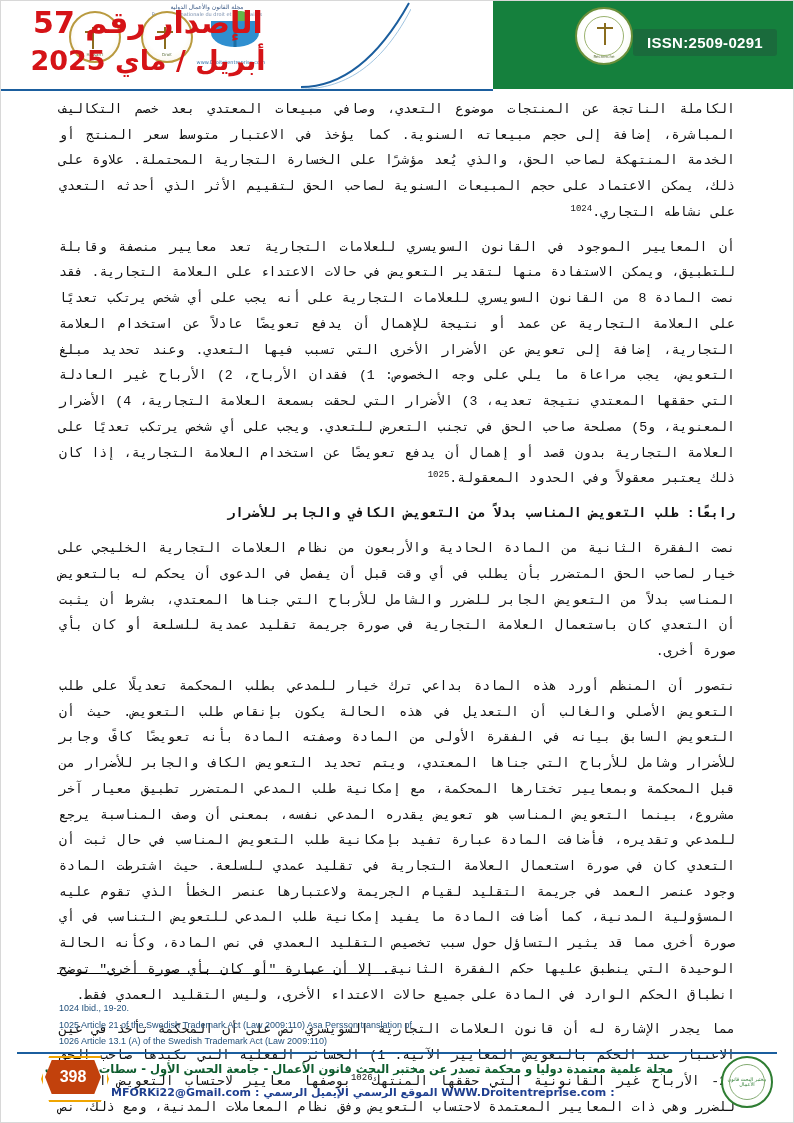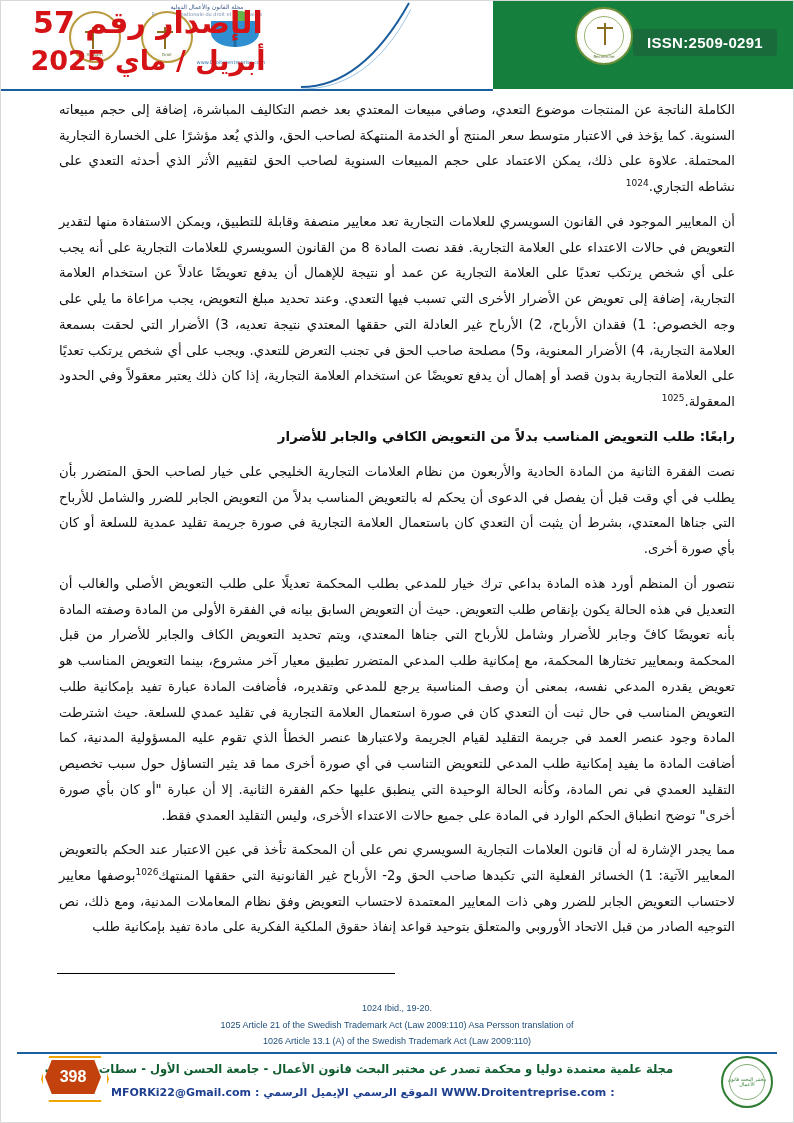--- a/index.html
+++ b/index.html
@@ -250,20 +250,21 @@
     text-align: justify;
     font-family: "DejaVu Sans", "Liberation Sans", sans-serif;
     font-size: 13.2px;
     line-height: 1.95;
     color: #111111;
   }
   .content p {
     margin: 0 0 9px 0;
     text-align: justify;
     text-justify: inter-word;
+    font-family: Liberation Mono, monospace;
   }
   .heading {
     font-weight: bold;
     text-align: center;
     margin: 6px 0 10px 0;
     font-size: 13.4px;
   }
   sup {
     font-size: 9px;
     vertical-align: super;
@@ -277,21 +278,21 @@
     right: 398px;
     width: 338px;
     border-top: 1px solid #000000;
   }
   .footnotes {
     position: absolute;
     bottom: 72px;
     right: 58px;
     left: 58px;
     direction: ltr;
-    text-align: center;
+    text-align: left;
     font-family: "Liberation Sans", sans-serif;
     font-size: 9px;
     line-height: 1.85;
     color: #1f4e79;
   }
   .footnotes div {
     white-space: nowrap;
   }
 
   

